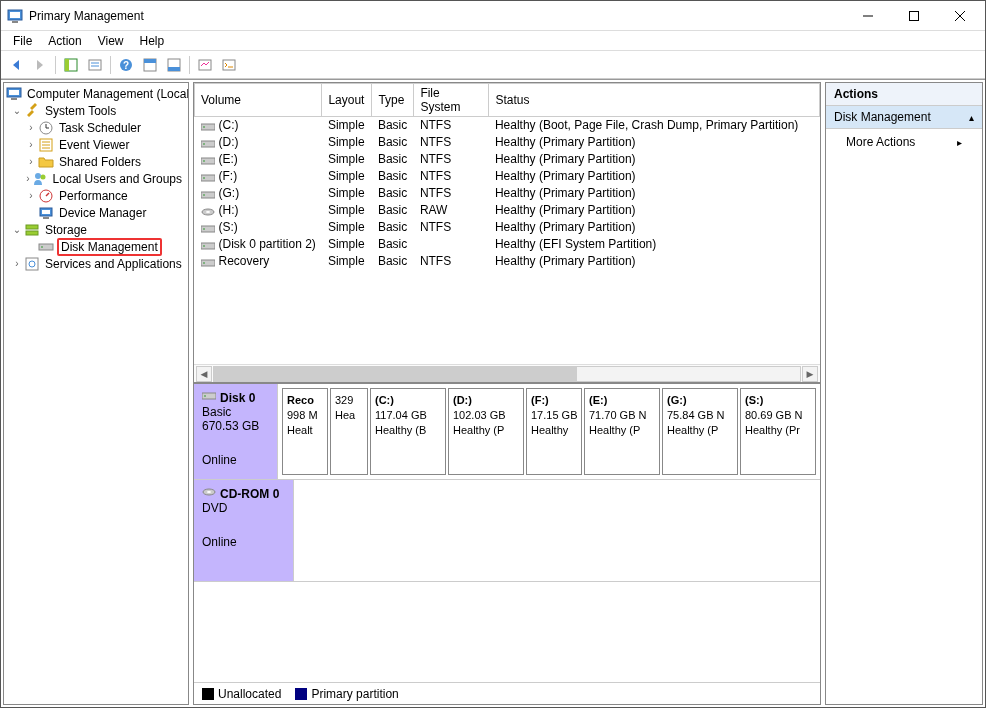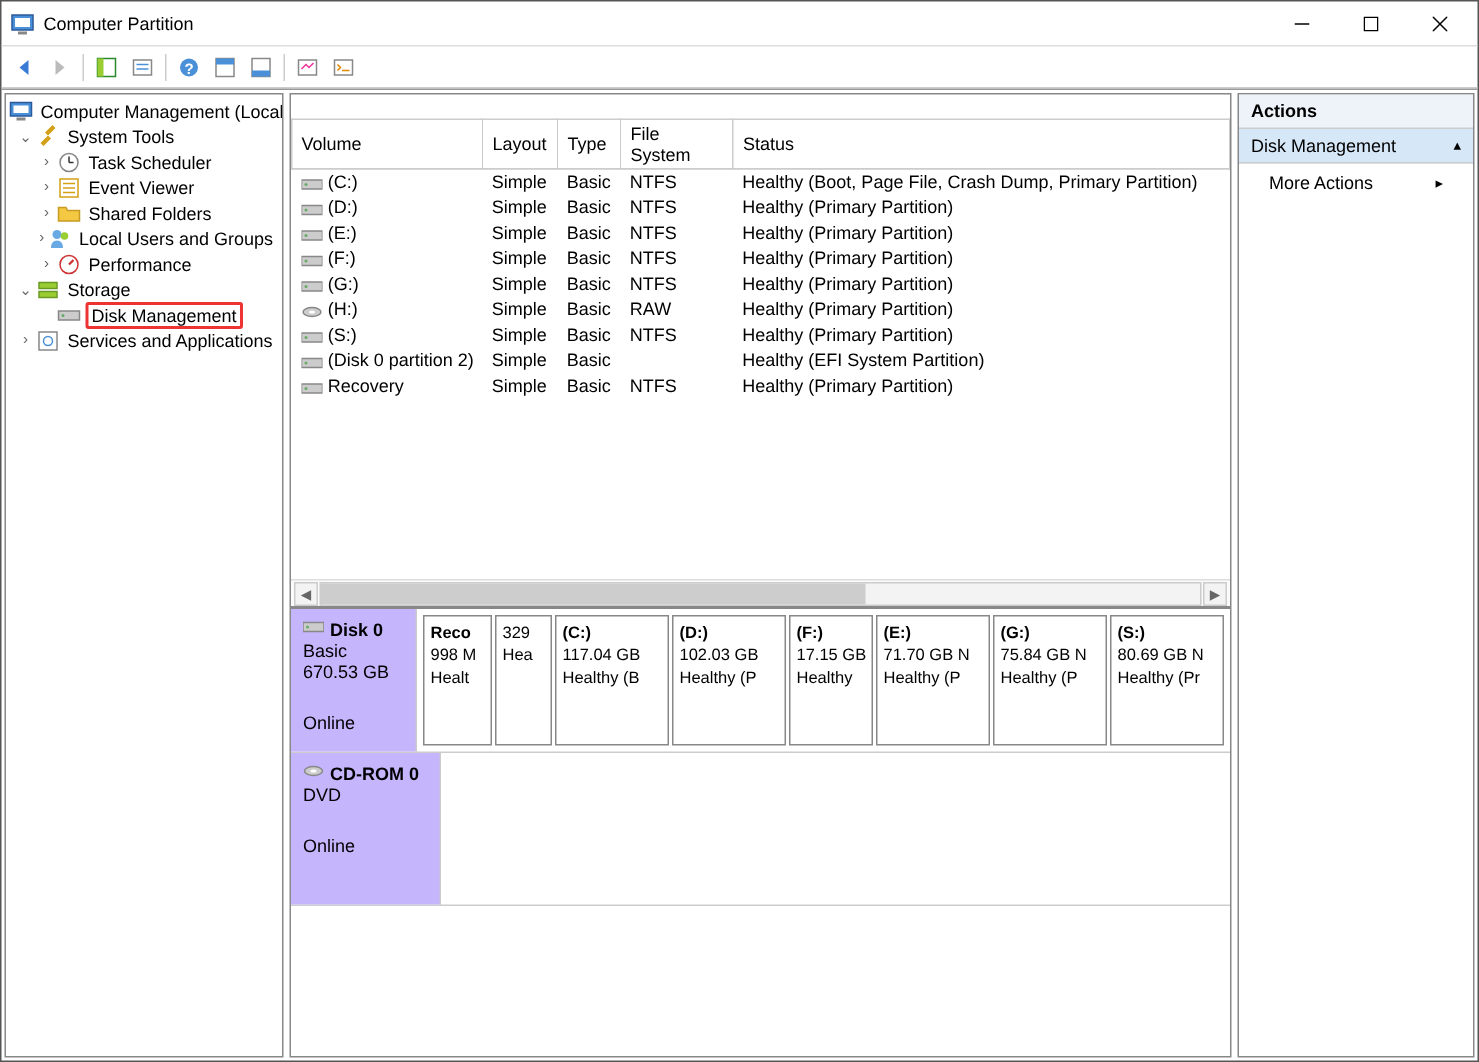--- a/index.html
+++ b/index.html
@@ -25,21 +25,21 @@
   .pane-right { width: 158px; }
   
   .tree { padding: 2px 0; overflow: auto; flex: 1; white-space: nowrap; }
   .tree-row { display: flex; align-items: center; height: 17px; padding-right: 4px; cursor: default; }
   .tree-row.highlighted .label { border: 2px solid #e33; padding: 0 2px; border-radius: 2px; }
   .expander { width: 14px; text-align: center; font-size: 10px; color: #666; }
   .tree-icon { width: 16px; height: 16px; margin-right: 3px; flex-shrink: 0; }
   .tree .label { padding: 0 2px; }
   
   .vol-table { flex: 1; overflow: auto; min-height: 0; }
-  table.vol { border-collapse: collapse; width: 100%; margin-top: 16px; }
+  table.vol { border-collapse: collapse; width: 100%; }
   table.vol th { background: #fff; border: 1px solid #ccc; text-align: left; font-weight: normal; padding: 2px 6px; height: 20px; position: sticky; top: 0; }
   table.vol td { padding: 1px 6px; height: 17px; white-space: nowrap; }
   .vol-icon { display: inline-block; width: 14px; height: 10px; margin-right: 4px; vertical-align: middle; }
   
   .hscroll-area { height: 18px; border-top: 1px solid #ddd; display: flex; align-items: center; padding: 0 2px; background:#fbfbfb; }
   .hscroll-arrow { width: 16px; height: 16px; border:1px solid #ccc; display:flex; align-items:center; justify-content:center; font-size:9px; color:#666; background:#f3f3f3; }
   .hscroll-track { flex:1; height:16px; border:1px solid #ccc; margin:0 1px; background:#f3f3f3; position:relative; }
   .hscroll-thumb { position:absolute; left:0; top:0; height:100%; width:62%; background:#cdcdcd; }
   
   .disk-area { height: 300px; border-top: 2px solid #888; overflow: auto; }
@@ -69,39 +69,45 @@
 <div class="window">
 
   <div class="titlebar">
     <span class="app-icon">
       <svg width="16" height="16" viewBox="0 0 16 16">
           <rect x="1" y="2" width="14" height="10" fill="#4a90d9" stroke="#2a5a9a"></rect>
           <rect x="3" y="4" width="10" height="6" fill="#fff"></rect>
           <rect x="5" y="13" width="6" height="2" fill="#888"></rect>
         </svg>
     </span>
-    <div class="title">Computer Partition</div>
+    <div class="title">Primary Management</div>
     <div class="win-btn">
         <svg width="10" height="10">
           <line x1="0" y1="5" x2="10" y2="5" stroke="#000"></line>
         </svg>
       </div>
     <div class="win-btn">
         <svg width="10" height="10">
           <rect x="0.5" y="0.5" width="9" height="9" fill="none" stroke="#000"></rect>
         </svg>
       </div>
     <div class="win-btn">
         <svg width="10" height="10">
           <line x1="0" y1="0" x2="10" y2="10" stroke="#000"></line>
           <line x1="10" y1="0" x2="0" y2="10" stroke="#000"></line>
         </svg>
       </div>
   </div>
 
+  <div class="menubar">
+    <div class="menu-item">File</div>
+    <div class="menu-item">Action</div>
+    <div class="menu-item">View</div>
+    <div class="menu-item">Help</div>
+  </div>
 
   <div class="toolbar">
     <div class="tool-btn">
         <svg width="14" height="14">
           <polygon points="10,2 4,7 10,12" fill="#3a7bd5"></polygon>
         </svg>
       </div>
     <div class="tool-btn">
         <svg width="14" height="14">
           <polygon points="4,2 10,7 4,12" fill="#bbb"></polygon>
@@ -210,20 +216,28 @@
               </svg></span>
           <span class="label">Local Users and Groups</span>
         </div>
         <div class="tree-row" style="padding-left:20px">
           <span class="expander">›</span>
           <span class="tree-icon"><svg width="16" height="16">
                 <circle cx="8" cy="8" r="6" fill="#fff" stroke="#c33"></circle>
                 <line x1="8" y1="8" x2="11" y2="5" stroke="#c33" stroke-width="1.5"></line>
               </svg></span>
           <span class="label">Performance</span>
+        </div>
+        <div class="tree-row" style="padding-left:34px">
+          <span class="tree-icon"><svg width="16" height="16">
+                <rect x="2" y="3" width="12" height="8" fill="#4a90d9" stroke="#2a5a9a"></rect>
+                <rect x="4" y="5" width="8" height="4" fill="#fff"></rect>
+                <rect x="5" y="12" width="6" height="2" fill="#888"></rect>
+              </svg></span>
+          <span class="label">Device Manager</span>
         </div>
         <div class="tree-row" style="padding-left:6px">
           <span class="expander">⌄</span>
           <span class="tree-icon"><svg width="16" height="16">
                 <rect x="2" y="3" width="12" height="4" fill="#9acd32" stroke="#6a9a22"></rect>
                 <rect x="2" y="9" width="12" height="4" fill="#9acd32" stroke="#6a9a22"></rect>
               </svg></span>
           <span class="label">Storage</span>
         </div>
         <div class="tree-row highlighted" style="padding-left:34px">
@@ -413,20 +427,24 @@
                       <ellipse cx="7" cy="6" rx="2" ry="1" fill="#fff"></ellipse>
                     </svg></span>CD-ROM 0</div>
                 <div>DVD</div>
                 <div class="dline">Online</div>
               </div>
               <div class="parts"></div>
             </div>
           </div>
       </div>
 
+      <div class="legend">
+        <span><span class="swatch un"></span><span>Unallocated</span></span>
+        <span><span class="swatch pp"></span><span>Primary partition</span></span>
+      </div>
     </div>
 
     <div class="pane pane-right">
       <div class="actions-header">Actions</div>
       <div class="actions-sub">
         <span>Disk Management</span>
         <span class="arrow">▴</span>
       </div>
       <div class="actions-item">
         <span>More Actions</span>

